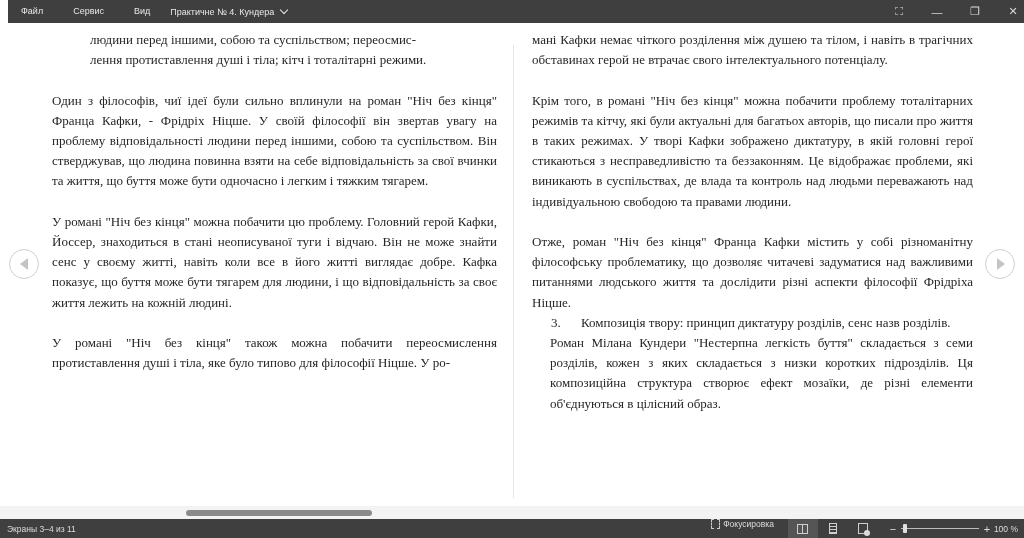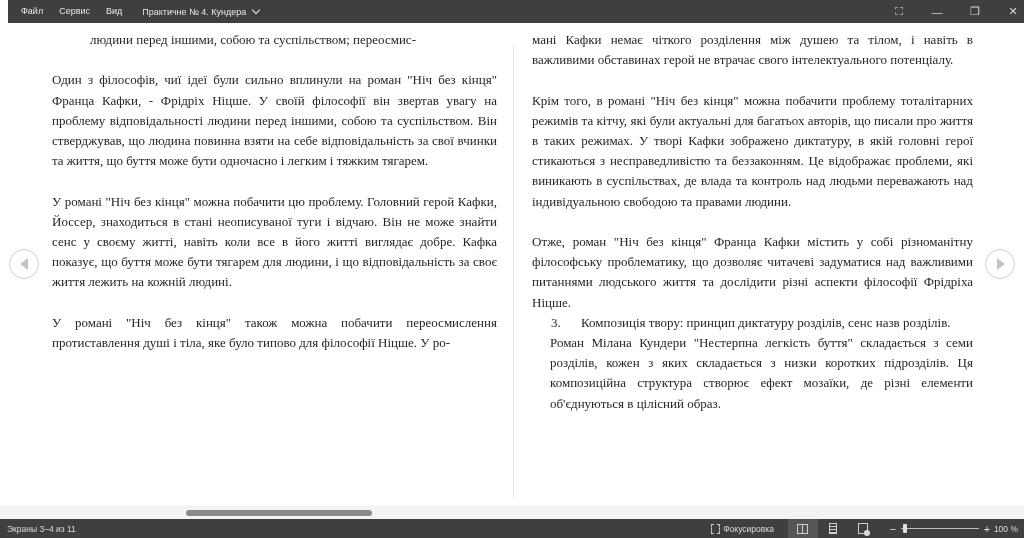--- a/index.html
+++ b/index.html
@@ -6,21 +6,21 @@
   html, body { width: 1024px; height: 538px; overflow: hidden; background: #ffffff; }
   body { font-family: "Liberation Sans", sans-serif; position: relative; }
 
   .titlebar {
     position: absolute; left: 8px; top: 0; width: 1024px; height: 23px;
     background: #3f3f3f; color: #e8e8e8; font-size: 9px;
     display: flex; align-items: center;
   }
   .menu-item { padding: 0 8px; height: 23px; line-height: 23px; cursor: default; }
   .menu-item.first { padding-left: 13px; }
-  .menu-item + .menu-item { margin-left: 0; }
+  .menu-item + .menu-item { margin-left: 14px; }
   .doc-title { display: flex; align-items: center; gap: 4px; margin-left: 6px; padding: 4px 6px; height: 23px; }
   .chev { width: 6px; height: 6px; border-right: 1.2px solid #e8e8e8; border-bottom: 1.2px solid #e8e8e8; transform: rotate(45deg); margin-top: -4px; margin-left: 3px; }
   .win-controls { position: absolute; right: 0; top: 0; height: 23px; display: flex; }
   .wc { width: 38px; height: 23px; display: flex; align-items: center; justify-content: center; color: #d8d8d8; font-size: 11px; }
 
   .content { position: absolute; left: 0; top: 23px; width: 1024px; height: 483px; background: #ffffff; }
   .page { position: absolute; top: 7px; font-family: "Liberation Serif", serif; font-size: 13px; line-height: 20.2px; color: #262626; text-align: justify; }
   .page.left { left: 52px; width: 445px; }
   .page.right { left: 532px; width: 441px; }
   .page p { margin: 0; }
@@ -37,21 +37,21 @@
   .nav-btn.next { left: 985px; }
   .tri-left { position: absolute; left: 10px; top: 8px; width: 0; height: 0; border-top: 6px solid transparent; border-bottom: 6px solid transparent; border-right: 8px solid #c4c4c4; }
   .tri-right { position: absolute; left: 11px; top: 8px; width: 0; height: 0; border-top: 6px solid transparent; border-bottom: 6px solid transparent; border-left: 8px solid #c4c4c4; }
 
   .hscroll { position: absolute; left: 0; top: 506px; width: 1024px; height: 13px; background: #f3f3f3; }
   .hthumb { position: absolute; left: 186px; top: 4px; width: 186px; height: 6px; border-radius: 3px; background: #8a8a8a; }
 
   .statusbar { position: absolute; left: 0; top: 519px; width: 1024px; height: 19px; background: #3f3f3f; color: #dcdcdc; font-size: 8.5px; display: flex; align-items: center; }
   .status-left { padding-left: 7px; }
   .status-right { position: absolute; right: 0; top: 0; height: 19px; display: flex; align-items: center; }
-  .focus-btn { display: flex; align-items: center; gap: 3px; padding: 0 6px; height: 19px; margin-right: 8px; }
+  .focus-btn { display: flex; align-items: flex-start; gap: 3px; padding: 0 6px; height: 19px; margin-right: 8px; }
   .focus-ic { width: 9px; height: 10px; border: 1px dashed #cfcfcf; border-radius: 1px; position: relative; }
   .view-btn { width: 30px; height: 19px; display: flex; align-items: center; justify-content: center; }
   .view-btn.active { background: #555555; }
   .book-ic { width: 11px; height: 10px; border: 1px solid #cfcfcf; position: relative; }
   .book-ic:after { content: ""; position: absolute; left: 4px; top: 0; width: 1px; height: 8px; background: #cfcfcf; }
   .page-ic { width: 8px; height: 11px; border: 1px solid #cfcfcf; background: repeating-linear-gradient(#3f3f3f 0 2px, #cfcfcf 2px 3px); }
   .web-ic { width: 10px; height: 11px; border: 1px solid #cfcfcf; position: relative; }
   .web-ic:after { content: ""; position: absolute; right: -3px; bottom: -3px; width: 6px; height: 6px; border-radius: 50%; background: #dcdcdc; }
   .zoom-minus { margin-left: 10px; width: 10px; text-align: center; font-size: 11px; }
   .zoom-slider { position: relative; width: 78px; height: 19px; margin: 0 3px; }
@@ -83,32 +83,33 @@
     </div>
     <div class="wc">
       <span>✕</span>
     </div>
   </div>
 </div>
 
 <div class="content">
   <div class="page left">
     <p class="indent">людини перед іншими, собою та суспільством;  переосмис-</p>
+    <p class="indent" style="text-align:left">лення протиставлення душі і тіла; кітч і тоталітарні режими.</p>
     <div class="gap"></div>
     <p>Один з філософів, чиї ідеї були сильно вплинули на роман "Ніч без кінця" Франца Кафки, - Фрідріх Ніцше. У своїй філософії він звертав увагу на проблему відповідальності людини перед іншими, собою та суспільством. Він стверджував, що людина повинна взяти на себе відповідальність за свої вчинки та життя, що буття може бути одночасно і легким і тяжким тягарем.</p>
     <div class="gap"></div>
     <p>У романі "Ніч без кінця" можна побачити цю проблему. Головний герой Кафки, Йоссер, знаходиться в стані неописуваної туги і відчаю. Він не може знайти сенс у своєму житті, навіть коли все в його житті виглядає добре. Кафка показує, що буття може бути тягарем для людини, і що відповідальність за своє життя лежить на кожній людині.</p>
     <div class="gap"></div>
     <p>У романі "Ніч без кінця" також можна побачити переосмислення протиставлення душі і тіла, яке було типово для філософії Ніцше. У ро-</p>
   </div>
 
   <div class="divider"></div>
 
   <div class="page right">
-    <p>мані Кафки немає чіткого розділення між душею та тілом, і навіть в важливими обставинах герой не втрачає свого інтелектуального потенціалу.</p>
+    <p>мані Кафки немає чіткого розділення між душею та тілом, і навіть в трагічних обставинах герой не втрачає свого інтелектуального потенціалу.</p>
     <div class="gap"></div>
     <p>Крім того, в романі "Ніч без кінця" можна побачити проблему тоталітарних режимів та кітчу, які були актуальні для багатьох авторів, що писали про життя в таких режимах. У творі Кафки зображено диктатуру, в якій головні герої стикаються з несправедливістю та беззаконням. Це відображає проблеми, які виникають в суспільствах, де влада та контроль над людьми переважають над індивідуальною свободою та правами людини.</p>
     <div class="gap"></div>
     <p>Отже, роман "Ніч без кінця" Франца Кафки містить у собі різноманітну філософську проблематику, що дозволяє читачеві задуматися над важливими питаннями людського життя та дослідити різні аспекти філософії Фрідріха Ніцше.</p>
     <div class="list-item">
       <span class="num">3.</span>
       <span class="txt">Композиція твору: принцип диктатуру розділів, сенс назв розділів.</span>
     </div>
     <p class="para-indent">Роман Мілана Кундери "Нестерпна легкість буття" складається з семи розділів, кожен з яких складається з низки коротких підрозділів. Ця композиційна структура створює ефект мозаїки, де різні елементи об'єднуються в цілісний образ.</p>
   </div>

